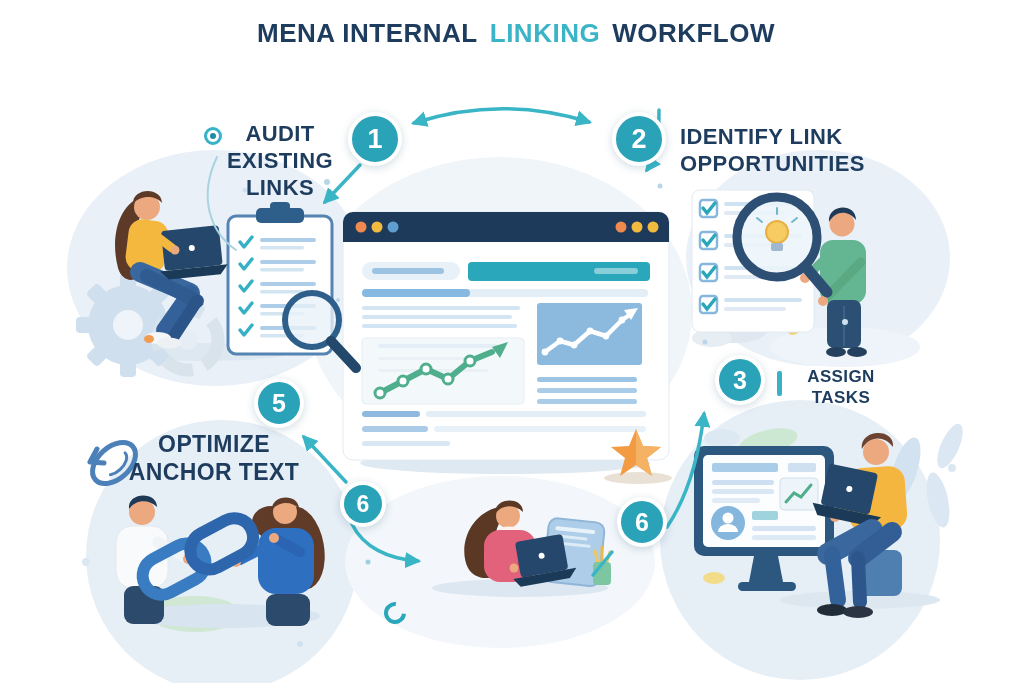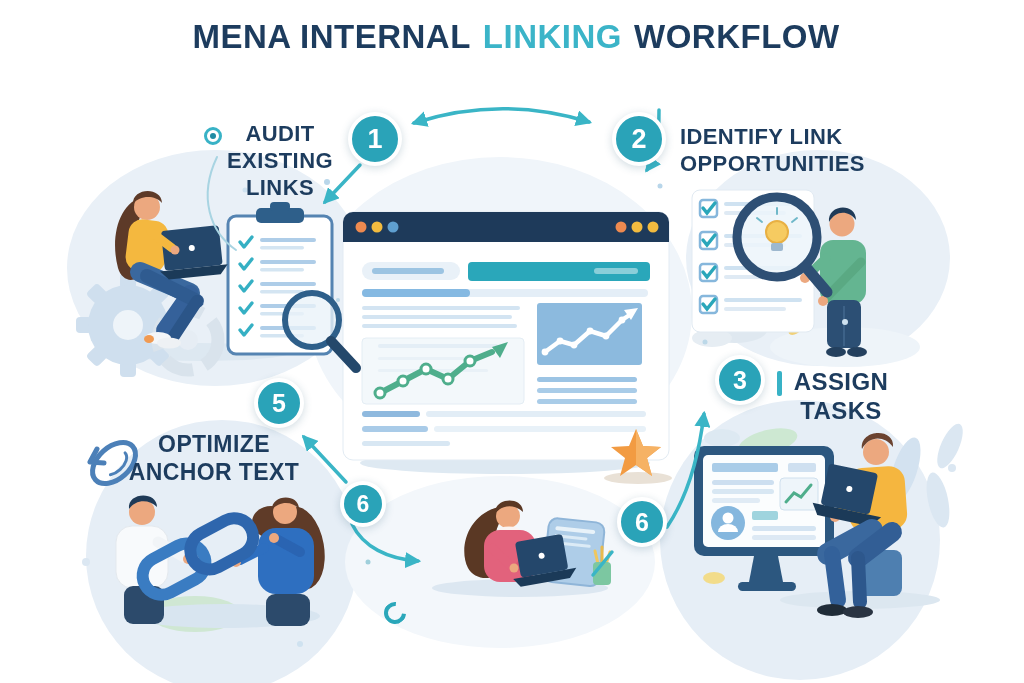--- a/index.html
+++ b/index.html
@@ -3,21 +3,21 @@
 <meta charset="utf-8">
 <style>
   html,body{margin:0;padding:0;background:#ffffff;}
   .canvas{
     position:relative;width:1024px;height:683px;overflow:hidden;background:#ffffff;
     font-family:"Liberation Sans","DejaVu Sans",sans-serif;
   }
   svg.scene{position:absolute;left:0;top:0;z-index:1;}
   .title{
     position:absolute;left:8px;right:0;top:18px;margin:0;text-align:center;z-index:3;
-    font-size:33px;font-weight:800;letter-spacing:.5px;color:#1d3c5e;white-space:nowrap;
+    font-size:26px;font-weight:800;letter-spacing:.5px;color:#1d3c5e;white-space:nowrap;
   }
   .title span{display:inline-block;margin:0 6px;}
   .title .hl{color:#3bb4c8;}
   .badge{
     position:absolute;z-index:4;border-radius:50%;background:#2aa3b8;color:#ffffff;
     display:flex;align-items:center;justify-content:center;font-weight:700;
     border:4px solid #ffffff;box-shadow:0 2px 8px rgba(40,90,120,.22);
   }
   .b-lg{width:46px;height:46px;font-size:27px;}
   .b-md{width:42px;height:42px;font-size:25px;}
@@ -26,21 +26,21 @@
   #badge-2{left:612px;top:112px;}
   #badge-3{left:715px;top:355px;}
   #badge-5{left:254px;top:378px;}
   #badge-6a{left:340px;top:481px;}
   #badge-6b{left:617px;top:497px;}
   .step-label{
     position:absolute;z-index:3;font-weight:800;color:#1d3c5e;letter-spacing:.4px;line-height:1.22;
   }
   #lbl-audit{left:214px;top:121px;width:132px;font-size:22px;text-align:center;}
   #lbl-identify{left:680px;top:124px;width:218px;font-size:22px;text-align:left;}
-  #lbl-assign{left:785px;top:367px;width:112px;font-size:24px;text-align:center;}
+  #lbl-assign{left:785px;top:367px;width:112px;font-size:17px;text-align:center;}
   #lbl-optimize{left:126px;top:430px;width:176px;font-size:23px;text-align:center;}
   #lbl-monitor{left:415px;top:600px;width:260px;font-size:22px;white-space:nowrap;}
   .target-icon{
     position:absolute;left:204px;top:127px;width:12px;height:12px;z-index:3;
     border:3px solid #38b2c6;border-radius:50%;display:flex;align-items:center;justify-content:center;
   }
   .target-dot{width:6px;height:6px;border-radius:50%;background:#1f8ba3;}
   .tick-bar{
     position:absolute;left:777px;top:371px;width:5px;height:25px;border-radius:2px;
     background:#38b2c6;z-index:3;

